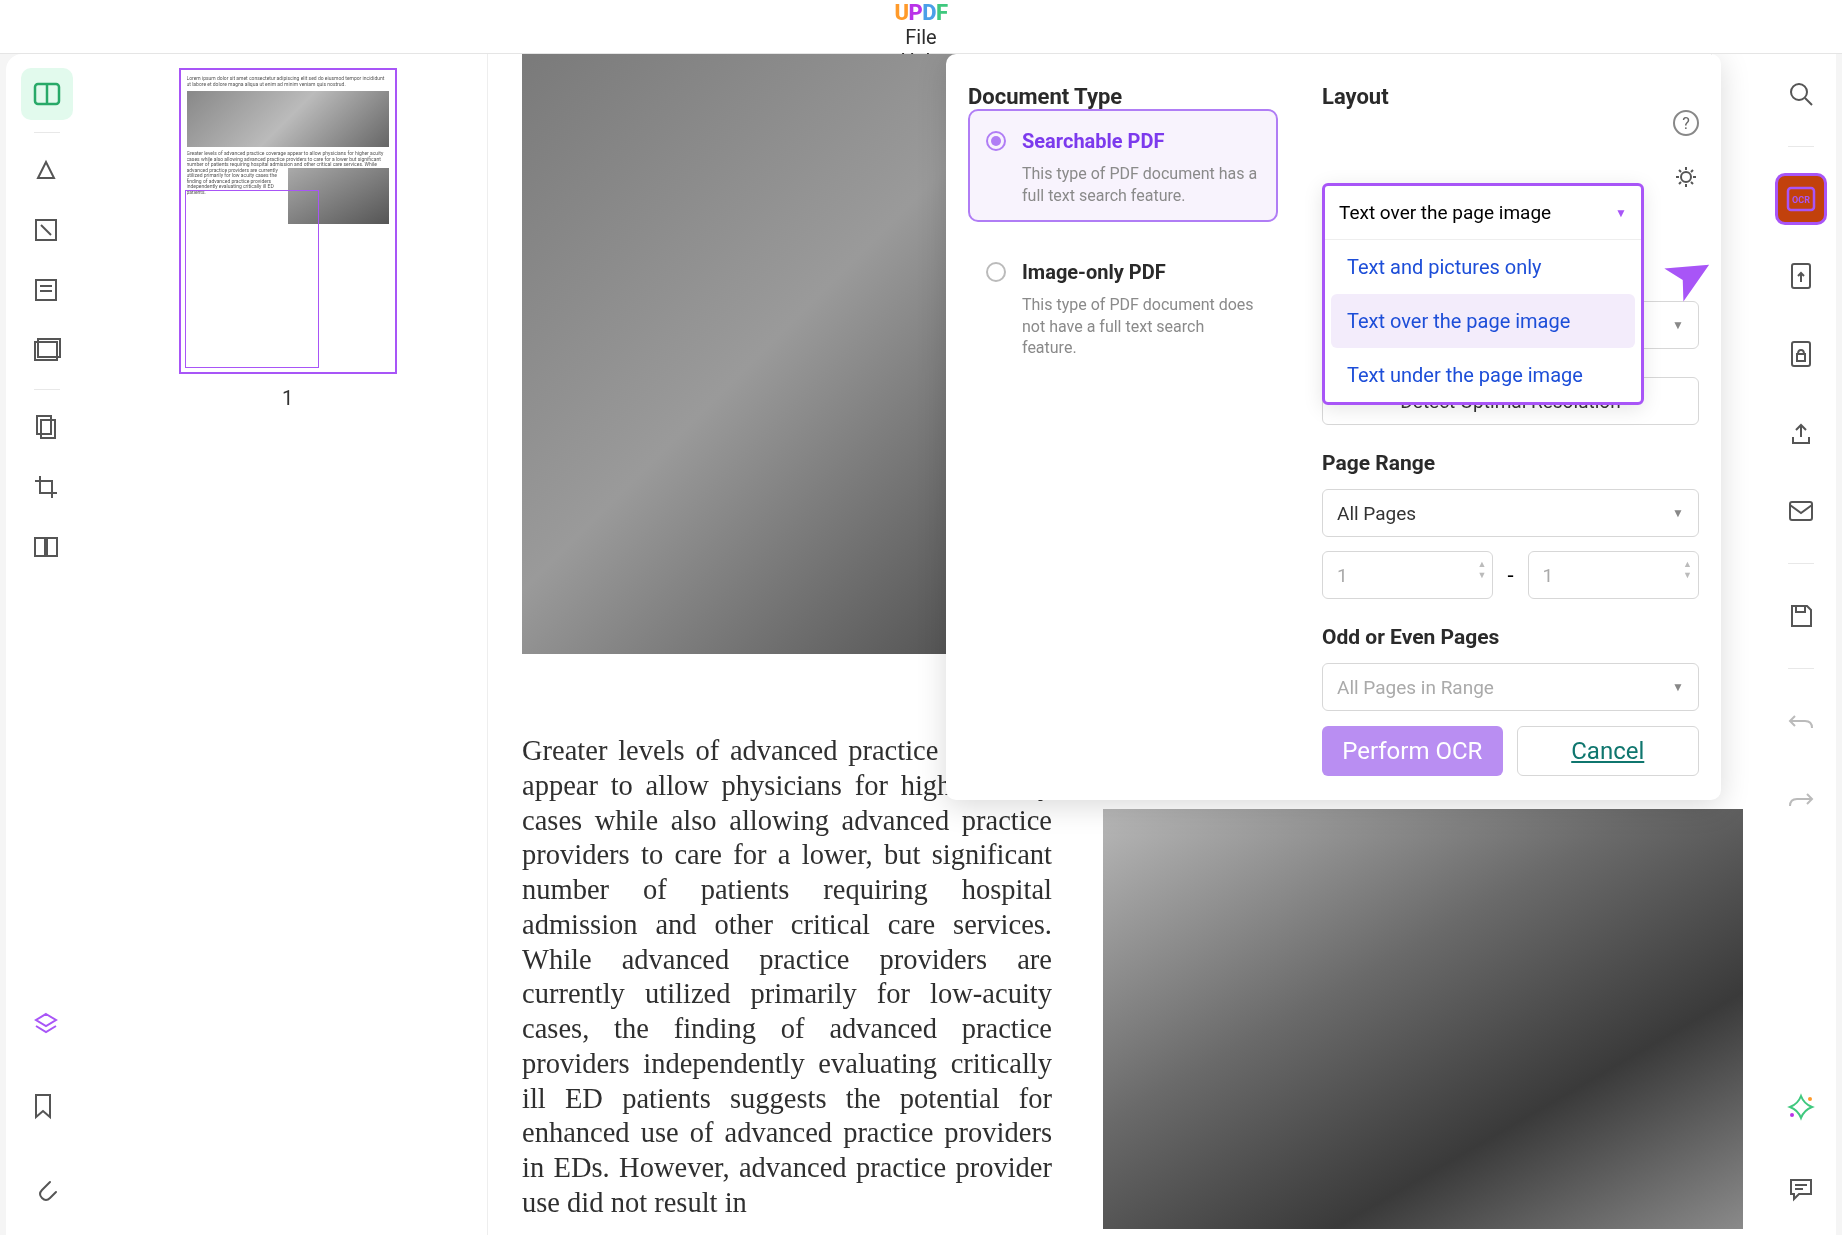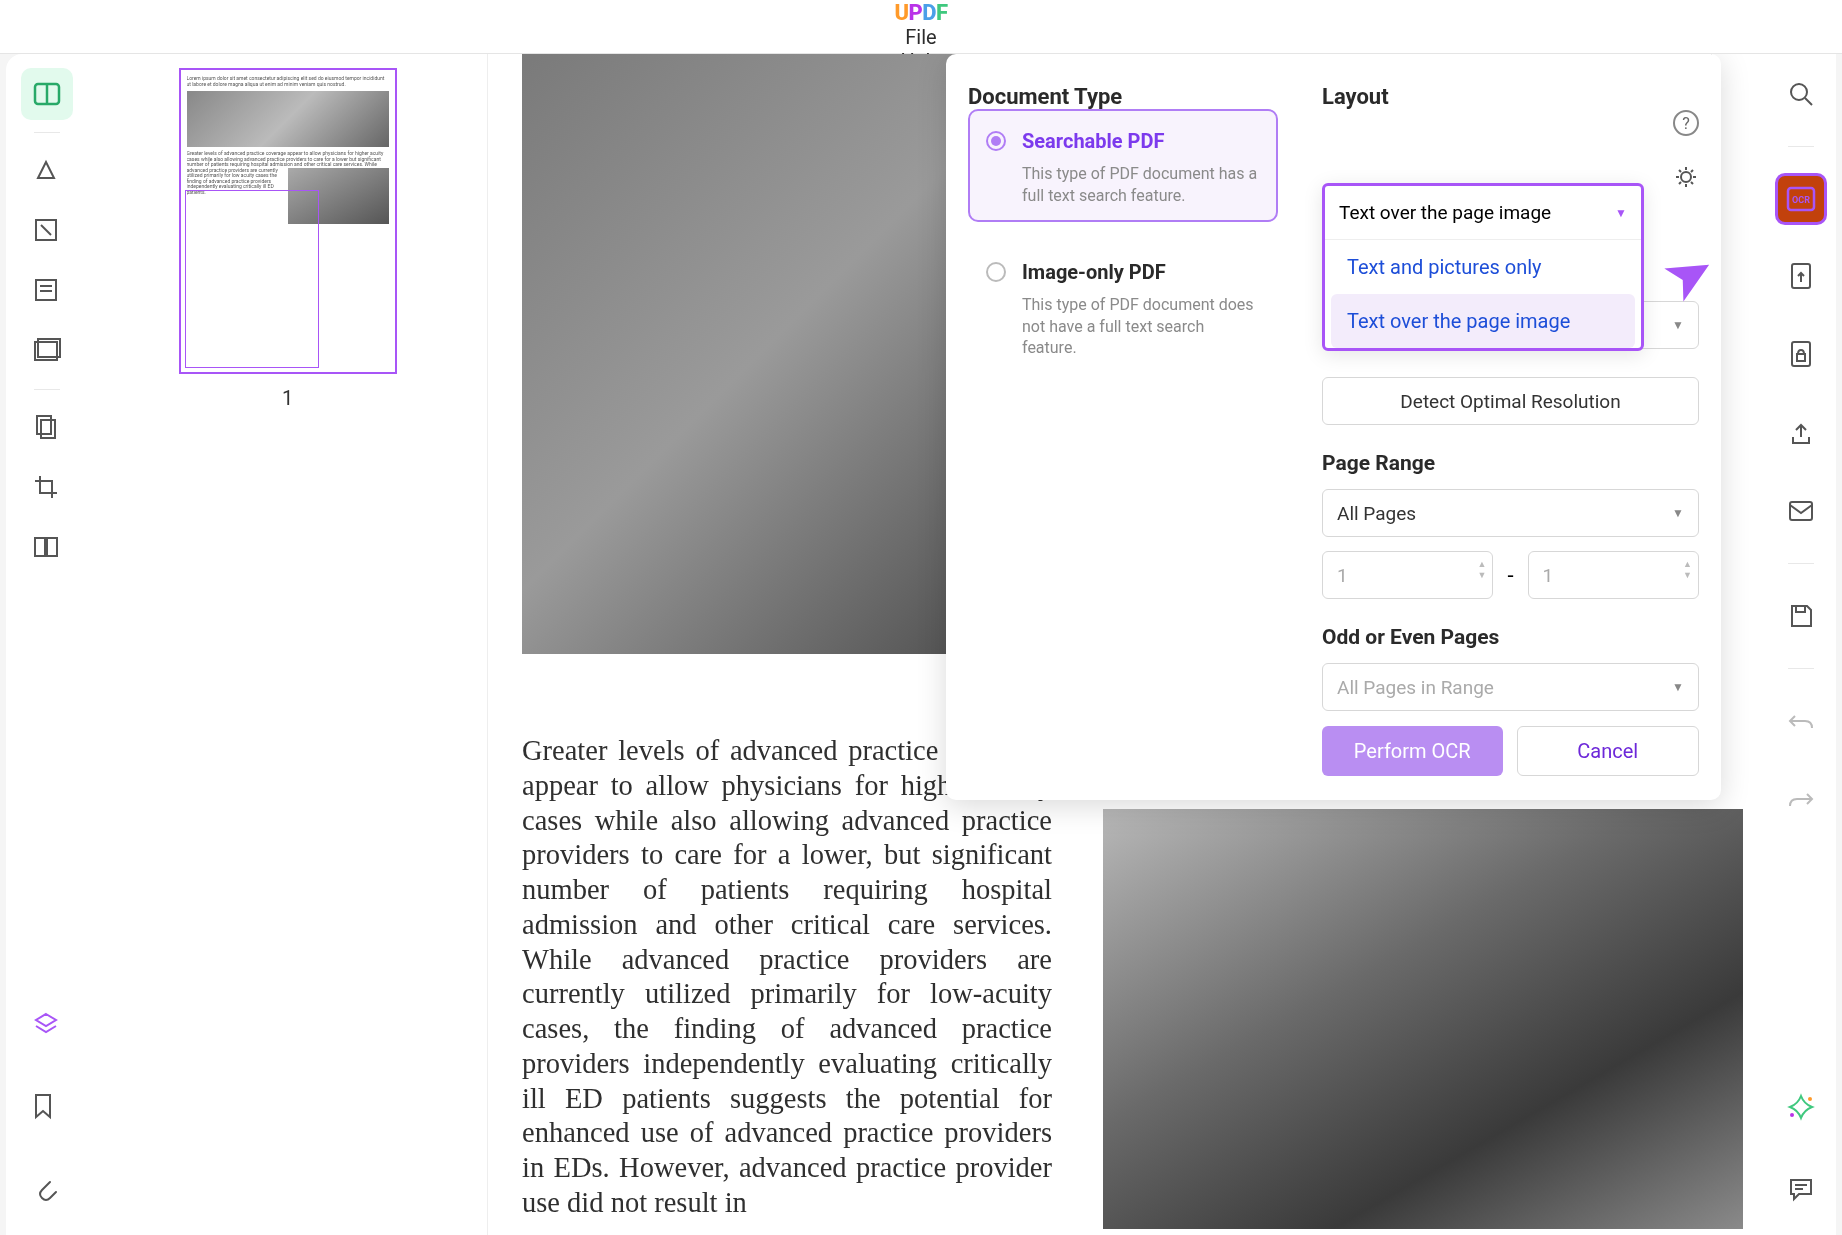--- a/index.html
+++ b/index.html
@@ -91,23 +91,23 @@
 
   .hidden-selects { margin-top: 126px; display:flex; flex-direction:column; gap: 18px; }
   .btn-detect { height: 48px; border:1px solid #d7d7d7; border-radius:6px; display:flex; align-items:center; justify-content:center; font-size:19px; color:#333; margin-top:10px; width: 100%; }
   .section-label { font-size: 21px; font-weight:700; color:#2a2a2a; margin-top: 26px; margin-bottom:14px; }
   .range-row { display:flex; align-items:center; gap: 14px; }
   .range-row .num { flex:1; height:48px; border:1px solid #d7d7d7; border-radius:6px; padding:0 14px; display:flex; align-items:center; font-size:19px; color:#aaa; position:relative;}
   .range-row .dash { font-size:22px; }
   .stepper { position:absolute; right:6px; top:8px; display:flex; flex-direction:column; gap:2px;}
   .stepper span{font-size:9px;color:#bbb;line-height:1;}
   .panel-footer { position:absolute; bottom: 24px; left:22px; right:22px; display:flex; gap:14px;}
-  .btn { flex:1; height:50px; border-radius:6px; display:flex; align-items:center; justify-content:center; font-size:20px;}
+  .btn { flex:1; height:50px; border-radius:6px; display:flex; align-items:center; justify-content:center; font-size:24px;}
   .btn.primary { background:#b98ef2; color:#fff;}
-  .btn.secondary { background:#fff; border:1px solid #d7d7d7; color:#6d28d9;}
+  .btn.secondary { background:#fff; border:1px solid #d7d7d7; color:#0f766e;text-decoration:underline;}
 
   .thumb-inner { position:absolute; inset:6px; font-size:5px; color:#555; line-height:1.1; overflow:hidden;}
   .thumb-inner .ti-img { width:100%; height:56px; background:linear-gradient(135deg,#888,#bbb,#666); margin:4px 0;}
   .thumb-inner .ti-img2 { width:50%; height:56px; float:right; background:linear-gradient(150deg,#aaa,#555); margin-left:4px;}
   .thumb-sel { position:absolute; left:4px; bottom:4px; right:76px; top:120px; border:1.5px solid #a855f7;}
 
   
   .ic-stroke { stroke:#555; stroke-width:2; fill:none; }
   .ic-stroke-g { stroke:#28a968; stroke-width:2.5; fill:none; }
 </style>
@@ -291,20 +291,21 @@
         </div>
         <h3>Layout</h3>
 
         <div class="dropdown-open">
           <div class="sel">
             <span>Text over the page image</span>
             <span class="caret-s">▼</span>
           </div>
           <div class="opt">Text and pictures only</div>
           <div class="opt hover">Text over the page image</div>
+          <div class="opt">Text under the page image</div>
         </div>
         <div class="arrow-callout">➤</div>
 
         <div class="hidden-selects">
           <div class="select" style="visibility:hidden;">
               <span></span>
               <span class="caret-s">▼</span>
             </div>
           <div class="select">
               <span></span>

